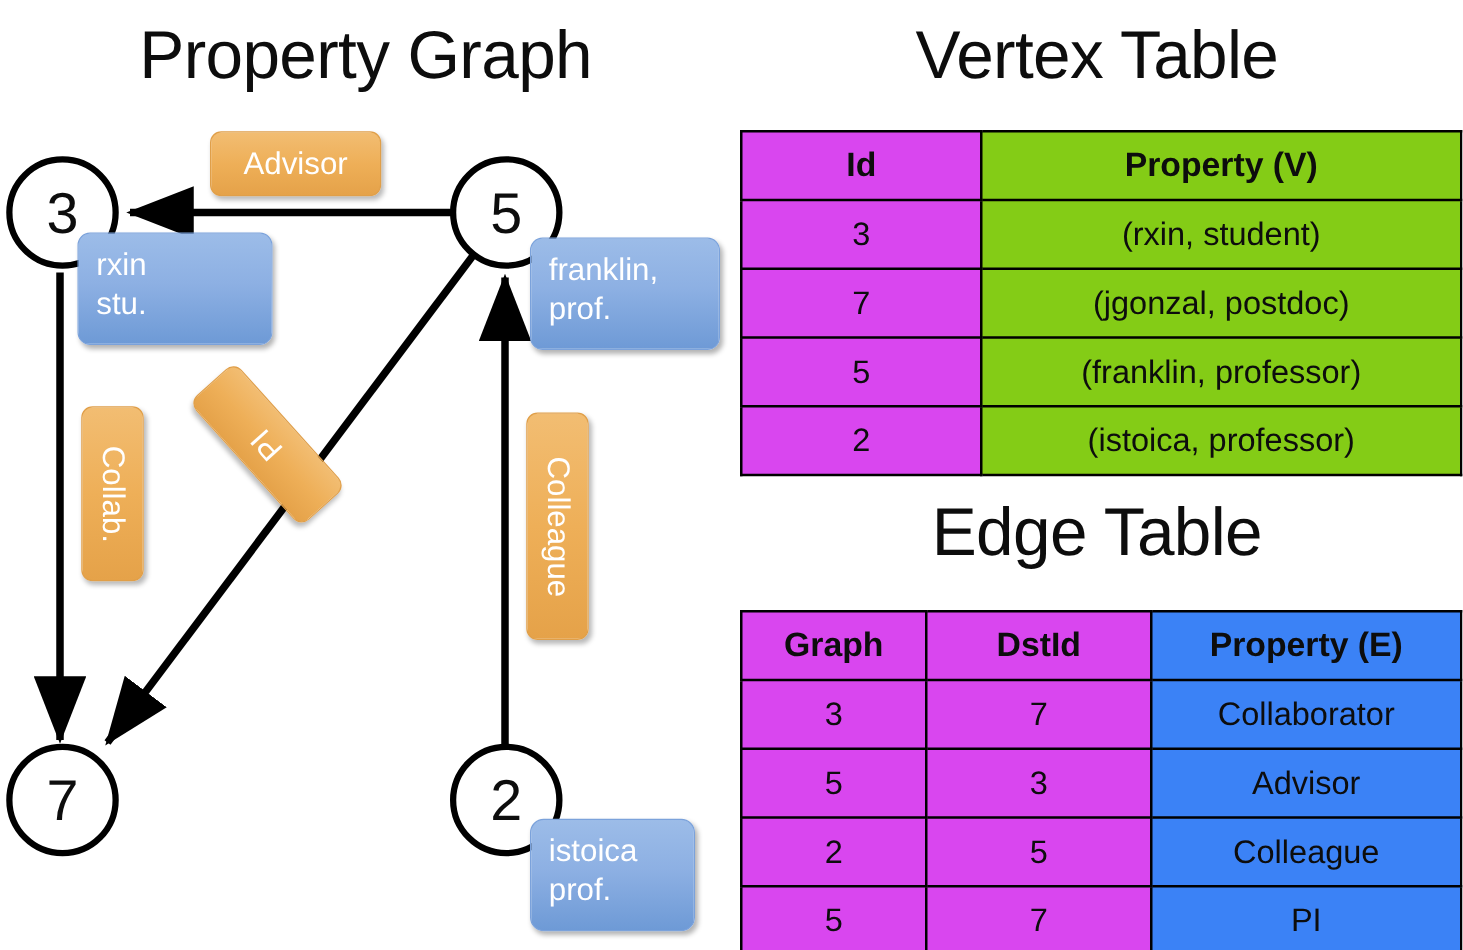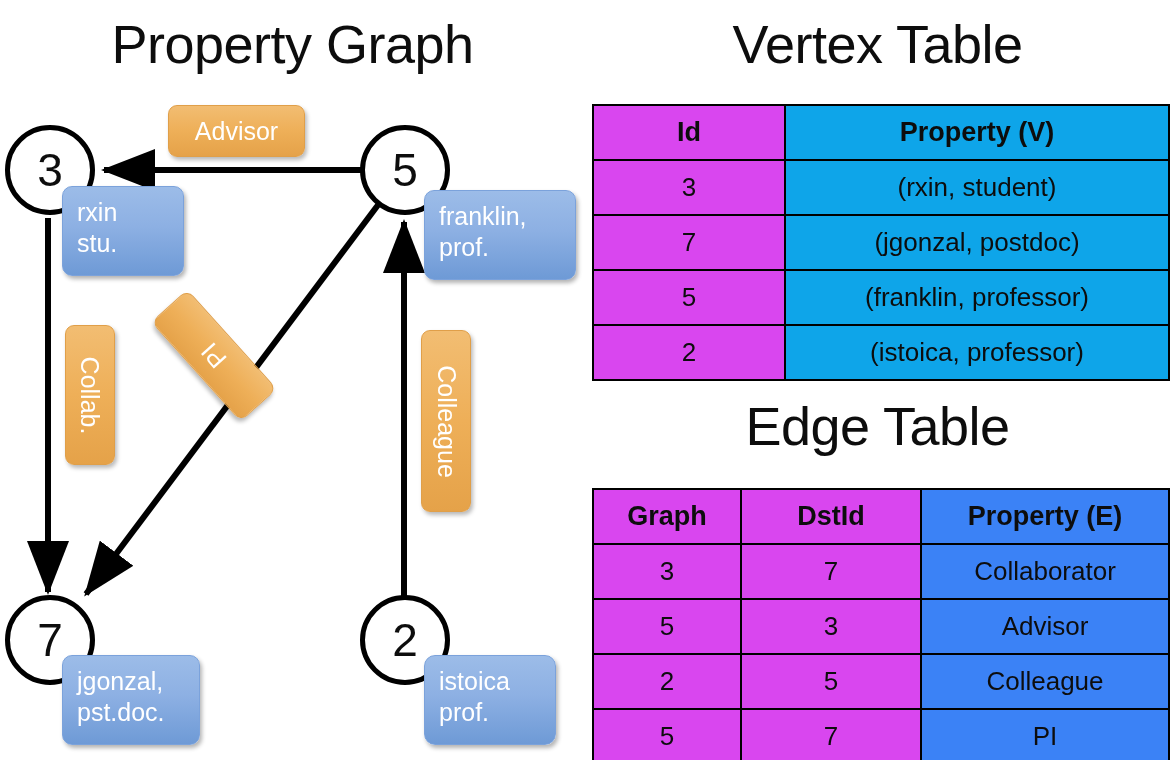--- a/index.html
+++ b/index.html
@@ -121,21 +121,21 @@
     text-align: center;
     font-weight: 400;
     font-size: 26px;
     color: #0d0d0d;
     padding: 0;
   }
   .data-table th {
     font-weight: 700;
     font-size: 27px;
   }
-  .cell-blue { background: #0ea5e9; }
+  .cell-blue { background: #84cc16; }
   .cell-orange { background: #3b82f6; }
   .cell-white { background: #d946ef; margin-top: 20px; }
 
   #vertex-table { left: 592px; top: 104px; width: 576px; }
   #vertex-table tr { height: 55px; }
   #edge-table { left: 592px; top: 488px; width: 576px; }
   #edge-table tr { height: 55px; }
 </style>
 </head>
 <body>
@@ -160,39 +160,35 @@
     <line x1="48" y1="218" x2="48" y2="592" stroke="#000000" stroke-width="6" marker-end="url(#arrowhead)"></line>
 
     <line x1="378" y1="205" x2="86" y2="594" stroke="#000000" stroke-width="6" marker-end="url(#arrowhead)"></line>
 
     <line x1="404" y1="612" x2="404" y2="222" stroke="#000000" stroke-width="6" marker-end="url(#arrowhead)"></line>
   </svg>
 
   <div class="node-circle" style="left:5px; top:125px;">
     <span>3</span>
   </div>
-  <div class="prop-box" style="left:62px; top:186px; width:122px; height:90px;">
+  <div class="prop-box" style="left:62px; top:186px; width:156px; height:90px;">
     <span>rxin</span>
     <span>stu.</span>
   </div>
 
   <div class="node-circle" style="left:360px; top:125px;">
     <span>5</span>
   </div>
   <div class="prop-box" style="left:424px; top:190px; width:152px; height:90px;">
     <span>franklin,</span>
     <span>prof.</span>
   </div>
 
   <div class="node-circle" style="left:5px; top:595px;">
     <span>7</span>
-  </div>
-  <div class="prop-box" style="left:62px; top:655px; width:138px; height:90px;">
-    <span>jgonzal,</span>
-    <span>pst.doc.</span>
   </div>
 
   <div class="node-circle" style="left:360px; top:595px;">
     <span>2</span>
   </div>
   <div class="prop-box" style="left:424px; top:655px; width:132px; height:90px;border-radius:11px;">
     <span>istoica</span>
     <span>prof.</span>
   </div>
 

